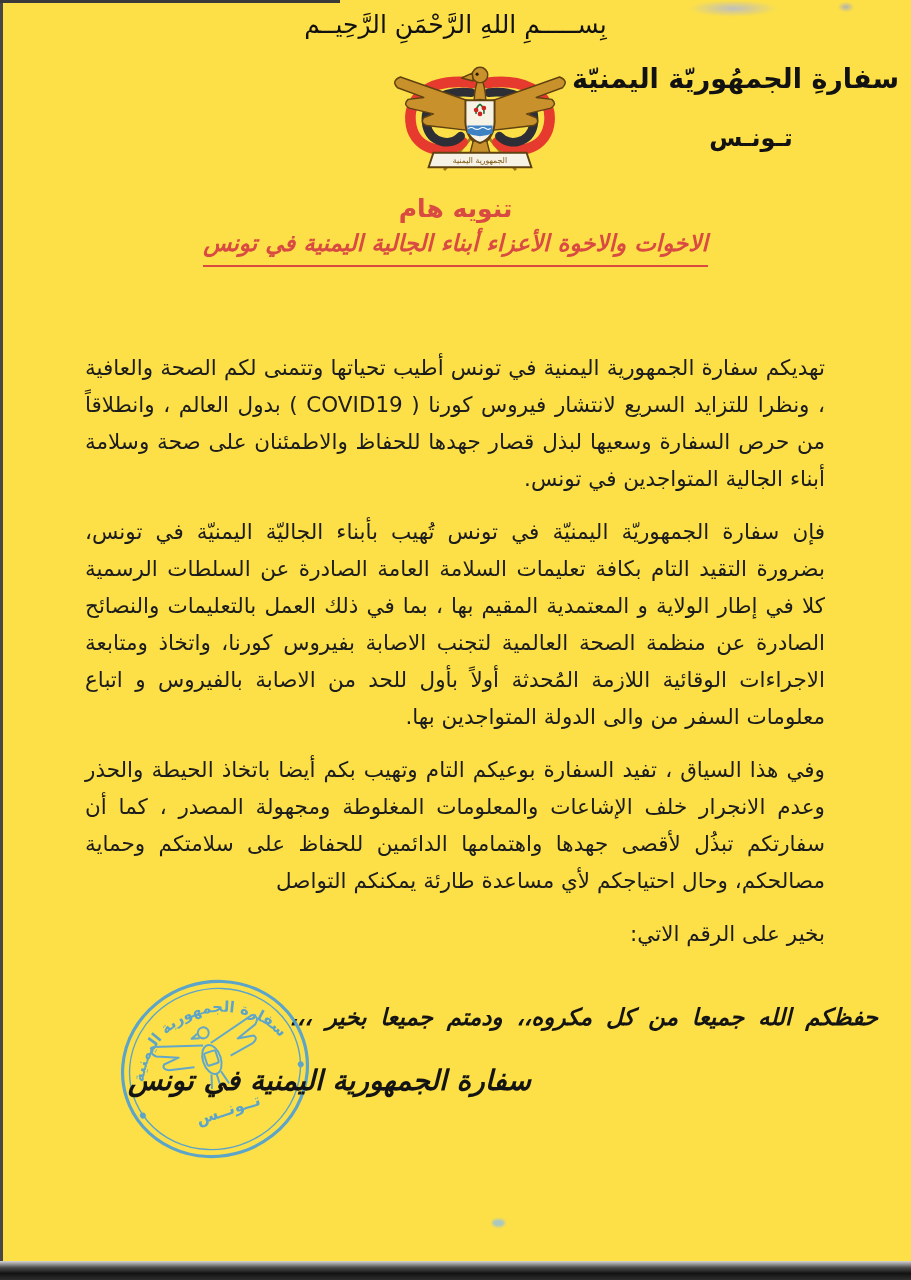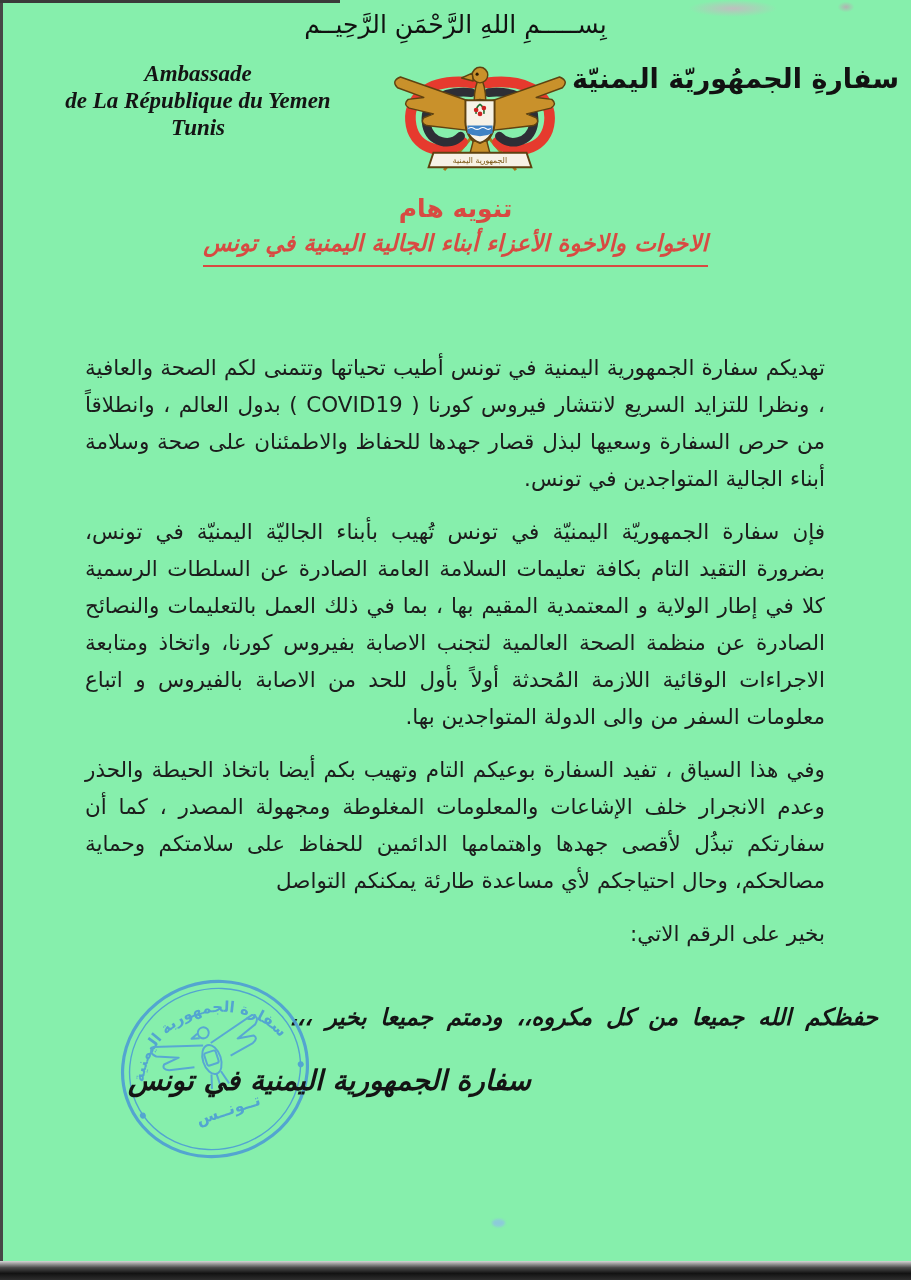--- a/index.html
+++ b/index.html
@@ -1,18 +1,18 @@
 <!DOCTYPE html>
 <html lang="ar"><head>
 <meta charset="utf-8">
 <style>
   html,body{margin:0;padding:0;background:#777;}
   .page{
     position:relative; width:911px; height:1280px; margin:0 auto;
-    background:#86efac; overflow:hidden;
+    background:#fde047; overflow:hidden;
     font-family:"DejaVu Sans",sans-serif; color:#1e1e1e;
   }
   
   .edge-left{position:absolute;left:0;top:0;width:3px;height:1264px;background:#474747;}
   .edge-top{position:absolute;left:0;top:0;width:340px;height:3px;background:#3a3a3a;}
   .smudge-tr{position:absolute;top:0;left:688px;width:90px;height:17px;
     background:radial-gradient(ellipse at center,#bfbfbf 0%,rgba(255,255,255,0) 70%);}
   .mark-tr{position:absolute;top:2px;left:838px;width:16px;height:10px;
     background:radial-gradient(ellipse,#b2b2b2,rgba(255,255,255,0) 75%);}
   .edge-bottom{position:absolute;left:0;right:0;top:1261px;height:19px;
@@ -56,25 +56,20 @@
 
   <div class="edge-left"></div>
   <div class="edge-top"></div>
   <div class="smudge-tr"></div>
   <div class="mark-tr"></div>
   <div class="edge-bottom"></div>
   <div class="blue-dot"></div>
 
   <div class="bismillah">بِســـــمِ اللهِ الرَّحْمَنِ الرَّحِيــم</div>
 
-  <div class="french">
-    <div>Ambassade</div>
-    <div>de La République du Yemen</div>
-    <div>Tunis</div>
-  </div>
 
   <svg class="emblem" width="194" height="134" viewBox="0 0 200 138">
     <g stroke="#a87a1e" stroke-width="3">
       <line x1="63" y1="130" x2="128" y2="52"></line>
       <line x1="137" y1="130" x2="72" y2="52"></line>
     </g>
     <g fill="none" stroke-linecap="round">
       <path d="M 93 40 C 44 34, 24 58, 29 84 C 34 110, 66 116, 82 101" stroke="#e63a2e" stroke-width="11"></path>
       <path d="M 91 50 C 56 47, 41 64, 45 84 C 49 102, 70 106, 80 95" stroke="#2e2e36" stroke-width="9"></path>
     </g>
@@ -101,20 +96,21 @@
       <path d="M 87 84 L 113 84 L 113 92 Q 100 98 87 92 Z" fill="#3f82c4"></path>
       <path d="M 88 87 q 3 -2 6 0 q 3 2 6 0 q 3 -2 6 0 q 3 2 5 0" stroke="#ffffff" stroke-width="1.2" fill="none"></path>
     </g>
     <g>
       <path d="M 52 112 L 148 112 L 153 127 L 47 127 Z" fill="#f7f2e6" stroke="#5f4210" stroke-width="2"></path>
       <text x="100" y="123" text-anchor="middle" font-size="8" fill="#7a5510">الجمهورية اليمنية</text>
     </g>
   </svg>
 
   <div class="arabic-name">سفارةِ الجمهُوريّة اليمنيّة</div>
+  <div class="arabic-city">تـونـس</div>
 
   <div class="notice-title">تنويه هام</div>
   <div class="notice-subtitle-wrap">
     <span class="notice-subtitle">الاخوات والاخوة الأعزاء أبناء الجالية اليمنية في تونس</span>
   </div>
 
   <div class="body-text">
     <p>تهديكم سفارة الجمهورية اليمنية في تونس أطيب تحياتها وتتمنى لكم الصحة والعافية ، ونظرا للتزايد السريع لانتشار فيروس كورنا ( COVID19 )  بدول العالم ، وانطلاقاً من حرص السفارة وسعيها لبذل قصار جهدها للحفاظ والاطمئنان على صحة وسلامة أبناء الجالية المتواجدين في تونس.</p>
     <p>فإن سفارة الجمهوريّة اليمنيّة في تونس تُهيب بأبناء الجاليّة اليمنيّة في تونس، بضرورة التقيد التام بكافة تعليمات السلامة العامة الصادرة عن السلطات الرسمية كلا في إطار الولاية و المعتمدية المقيم بها ، بما في ذلك العمل بالتعليمات والنصائح الصادرة عن منظمة الصحة العالمية لتجنب الاصابة بفيروس كورنا، واتخاذ ومتابعة الاجراءات الوقائية اللازمة المُحدثة أولاً بأول للحد من الاصابة بالفيروس و اتباع معلومات السفر من والى الدولة المتواجدين بها.</p>
     <p>وفي هذا السياق ، تفيد السفارة بوعيكم التام وتهيب بكم أيضا باتخاذ الحيطة والحذر وعدم الانجرار خلف الإشاعات والمعلومات المغلوطة  ومجهولة المصدر ، كما أن سفارتكم تبذُل لأقصى جهدها واهتمامها الدائمين للحفاظ على سلامتكم وحماية مصالحكم، وحال احتياجكم لأي مساعدة طارئة يمكنكم التواصل</p>

